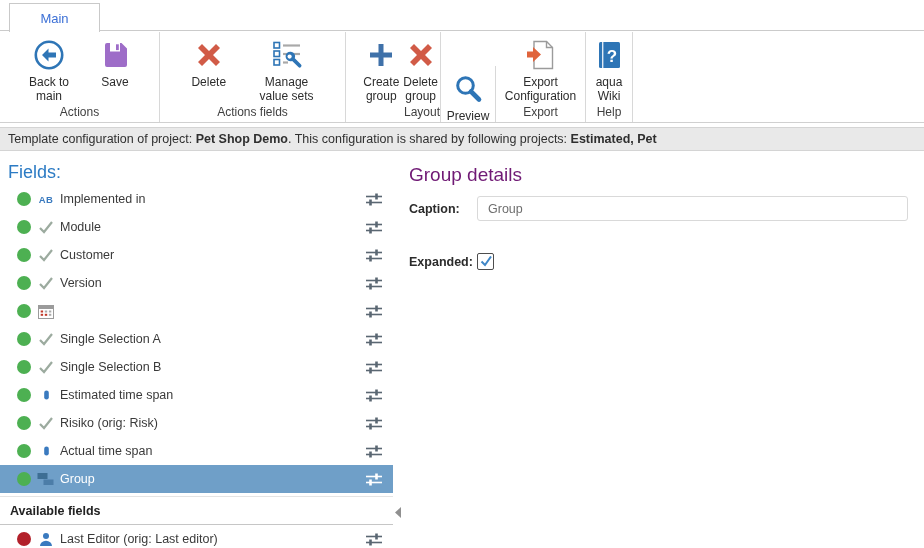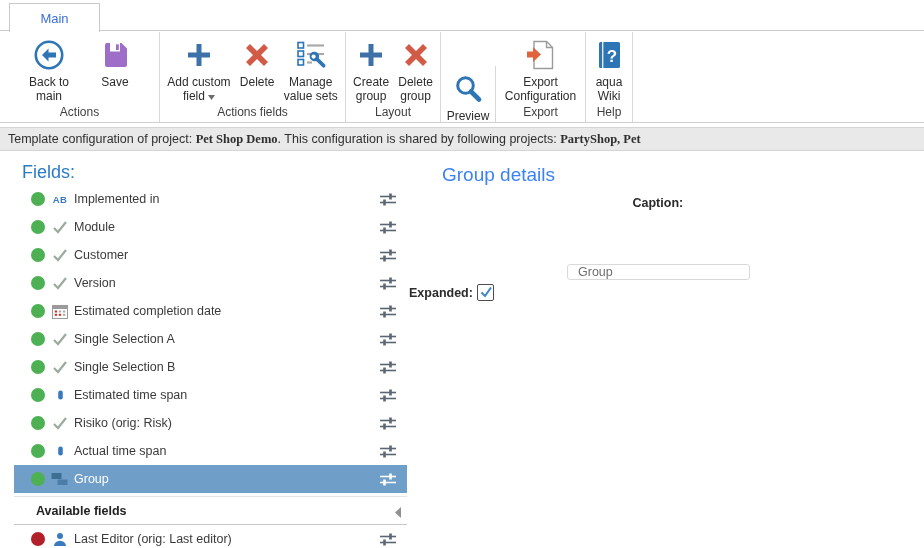--- a/index.html
+++ b/index.html
@@ -16,59 +16,59 @@
          background:#fff; border:1px solid #c9c9c9; border-bottom:none;
          display:flex; align-items:center; justify-content:center;
          font-size:13px; color:#3c70d6; }
 
   
   .ribbon { position:absolute; top:32px; left:0; right:0; height:91px; background:#fff;
             border-bottom:1px solid #d0d0d0; display:flex; }
   .ribbon-group { display:flex; flex-direction:column; border-right:1px solid #d8d8d8; }
   .ribbon-group:nth-child(1){ width:160px; }
   .ribbon-group:nth-child(2){ width:186px; }
-  .ribbon-group:nth-child(3){ width:95px; }
+  .ribbon-group:nth-child(3){ width:95px;align-items:flex-end; }
   .ribbon-group:nth-child(4){ width:55px;margin-top:34px; }
   .ribbon-group:nth-child(5){ width:90px; }
   .ribbon-group:nth-child(6){ width:47px; }
   .rg-buttons { flex:1; display:flex; justify-content:space-evenly; align-items:flex-start; padding-top:3px; }
   .ribbon-btn { display:flex; flex-direction:column; align-items:center; cursor:default;
                 font-size:12px; line-height:14px; text-align:center; color:#2d2d2d; padding:1px 2px; }
   .ribbon-btn .icon { height:37px; display:flex; align-items:center; justify-content:center; margin-bottom:2px; }
   .rg-label { text-align:center; font-size:12px; color:#3f3f3f; padding:1px 0 19px; }
   .caret { display:inline-block; margin-left:3px; }
 
   
   .infobar { position:absolute; top:127px; left:0; right:0; height:24px; background:#e9e9e9;
              border-top:1px solid #d4d4d4; border-bottom:1px solid #d4d4d4;
              display:flex; align-items:center; padding-left:8px; font-size:12.5px; color:#2f2f2f; }
-  .infobar b { margin:0 0 0 0;font-family:Liberation Serif, serif; }
+  .infobar b { margin:0 0 0 0; }
 
   
-  .fields-panel { position:absolute; top:151px; left:14px; width:402px; bottom:0; }
+  .fields-panel { position:absolute; top:151px; left:0; width:402px; bottom:0; }
   .panel-title { margin:11px 0 3px 8px; font-size:18px; line-height:20px; color:#2c7bc4; font-weight:400; }
   .fields-list { width:393px; }
   .field-row { display:flex; align-items:center; height:28px; padding:0 10px 0 17px; font-size:12.5px; color:#3a3a3a; }
   .field-row .dot { width:14px; height:14px; border-radius:50%; flex:0 0 14px; }
   .field-row .type-icon { width:20px; margin-left:5px; display:flex; justify-content:center; align-items:center;text-align:center; }
   .field-row .flabel { margin-left:4px; white-space:nowrap; }
   .field-row .sliders { margin-left:auto; color:#5a6772; display:flex; align-items:center; }
   .field-row.selected { background:#6f9fc8; color:#fff; }
   .field-row.selected .sliders { color:#fff; }
   .ab-glyph { font-size:9.5px; font-weight:700; color:#3a7abf; letter-spacing:.3px; }
   .avail-header { width:393px; height:29px; margin-top:3px; border-top:1px solid #e4e4e4; border-bottom:1px solid #c6c6c6;
-                  display:flex; align-items:center; padding-left:22px; font-size:12.5px; font-weight:bold; color:#222; }
+                  display:flex; align-items:center; padding-left:10px; font-size:12.5px; font-weight:bold; color:#222; }
   .collapse-arrow { position:absolute; left:395px; top:504px; }
 
   
   .details-panel { position:absolute; top:151px; left:409px; right:0; bottom:0; }
-  .details-title { margin-top:12px; font-size:19px; line-height:23px; color:#3b82f6; font-weight:400;margin-left:33px; }
+  .details-title { margin-top:12px; font-size:19px; line-height:23px; color:#701a75; font-weight:400; }
   .form-row { display:flex; align-items:center; }
-  .form-row.caption { margin-top:10px;flex-direction:column; }
-  .form-row.expanded { margin-top:4px; }
+  .form-row.caption { margin-top:10px; }
+  .form-row.expanded { margin-top:32px; }
   .form-label { width:68px; font-size:12.5px; font-weight:bold; color:#2b2b2b; flex:0 0 68px; }
   .text-input { flex:1; height:25px; margin-right:16px; border:1px solid #d9d9d9; border-radius:3px;
                 padding:0 10px; font-size:12.5px; color:#6e6e6e; font-family:"Liberation Sans", sans-serif;
                 background:#fff; outline:none; }
   .checkbox { width:17px; height:17px; border:1px solid #4d4d4d; border-radius:2px; background:#fff;
               display:flex; align-items:center; justify-content:center; }
 </style>
 </head>
 <body>
 
@@ -99,31 +99,20 @@
               <rect x="16" y="4.3" width="2.8" height="5.8" fill="#9e6dc8"></rect>
             </svg>
           </span>
           <div>Save</div>
         </div>
       </div>
       <div class="rg-label">Actions</div>
     </div>
     <div class="ribbon-group">
       <div class="rg-buttons">
-        <div class="ribbon-btn">
-          <span class="icon">
-            <svg width="30" height="30" viewBox="0 0 30 30">
-              <path d="M12.5 4 h5 v8.5 H26 v5 h-8.5 V26 h-5 v-8.5 H4 v-5 h8.5 z" fill="#3f71a9"></path>
-            </svg>
-          </span>
-          <div>Add custom</div>
-          <div>field<span class="caret"><svg width="7" height="5" viewBox="0 0 7 5">
-                <polygon points="0,0 7,0 3.5,5" fill="#6b6b6b"></polygon>
-              </svg></span></div>
-        </div>
         <div class="ribbon-btn">
           <span class="icon">
             <svg width="30" height="30" viewBox="0 0 30 30">
               <path d="M4 8 L8 4 L15 11 L22 4 L26 8 L19 15 L26 22 L22 26 L15 19 L8 26 L4 22 L11 15 z" fill="#d15b47"></path>
             </svg>
           </span>
           <div>Delete</div>
         </div>
         <div class="ribbon-btn">
           <span class="icon">
@@ -213,21 +202,21 @@
           </span>
           <div>aqua</div>
           <div>Wiki</div>
         </div>
       </div>
       <div class="rg-label">Help</div>
     </div>
   </div>
 
 <div class="infobar">
-  <span>Template configuration of project: </span>&nbsp;<b>Pet Shop Demo</b><span>. This configuration is shared by following projects: </span>&nbsp;<b>PartyShop, Pet</b>
+  <span>Template configuration of project: </span>&nbsp;<b>Pet Shop Demo</b><span>. This configuration is shared by following projects: </span>&nbsp;<b>Estimated, Pet</b>
 </div>
 
 <div class="fields-panel">
   <div class="panel-title">Fields:</div>
   <div class="fields-list" id="fields-list">
       <div class="field-row">
         <span class="dot" style="background: rgb(77, 176, 82);"></span>
         <span class="type-icon">
           <span class="ab-glyph">AB</span>
         </span>
@@ -299,21 +288,20 @@
             <rect x="0.5" y="1.5" width="15" height="13" fill="#fff" stroke="#9b9b9b"></rect>
             <rect x="1" y="2" width="14" height="3" fill="#9b9b9b"></rect>
             <rect x="2.7" y="6.5" width="2.4" height="2" fill="#c0392b"></rect>
             <rect x="2.7" y="9.8" width="2.4" height="2" fill="#c0392b"></rect>
             <rect x="6.8" y="6.5" width="2.4" height="2" fill="#ababab"></rect>
             <rect x="6.8" y="9.8" width="2.4" height="2" fill="#c0392b"></rect>
             <rect x="10.9" y="6.5" width="2.4" height="2" fill="#ababab"></rect>
             <rect x="10.9" y="9.8" width="2.4" height="2" fill="#ababab"></rect>
           </svg>
         </span>
-        <span class="flabel">Estimated completion date</span>
         <span class="sliders">
           <svg width="18" height="13" viewBox="0 0 18 13" fill="none" stroke="currentColor">
             <line x1="1" y1="3.5" x2="17" y2="3.5" stroke-width="1.6"></line>
             <line x1="1" y1="9.5" x2="17" y2="9.5" stroke-width="1.6"></line>
             <line x1="11.5" y1="0.5" x2="11.5" y2="6.5" stroke-width="2.6"></line>
             <line x1="5.5" y1="6.5" x2="5.5" y2="12.5" stroke-width="2.6"></line>
           </svg>
         </span>
       </div>
       <div class="field-row">

